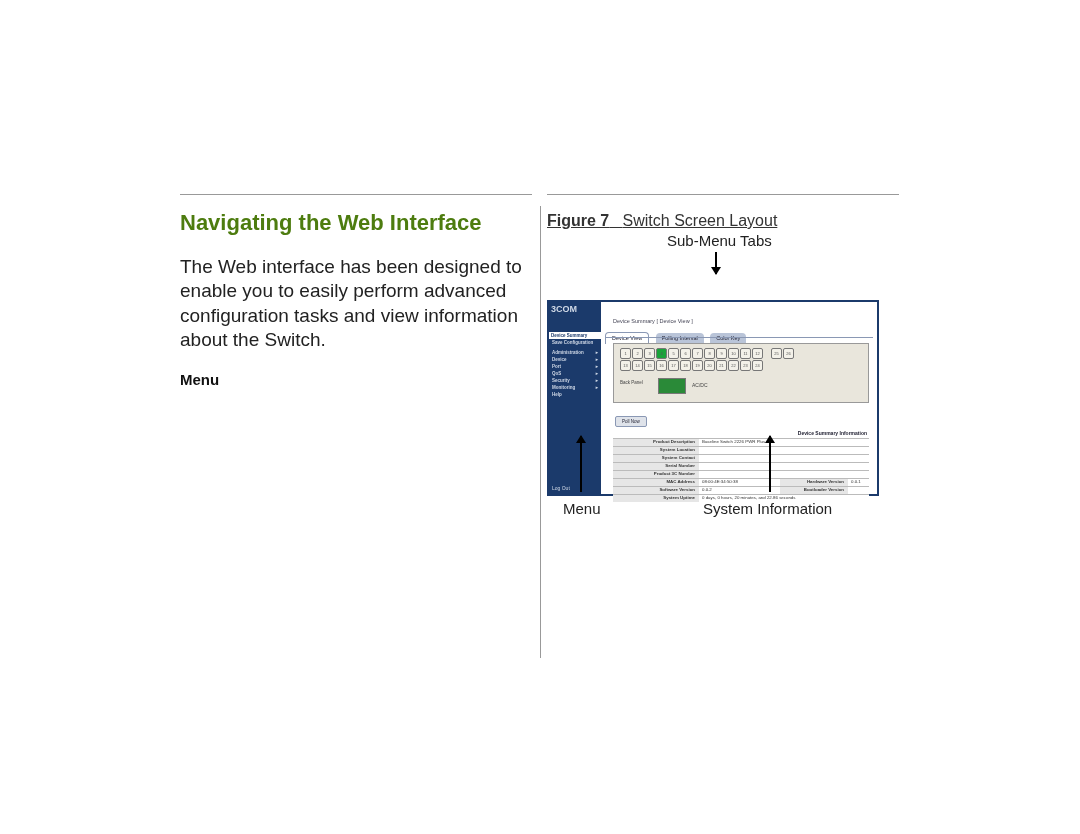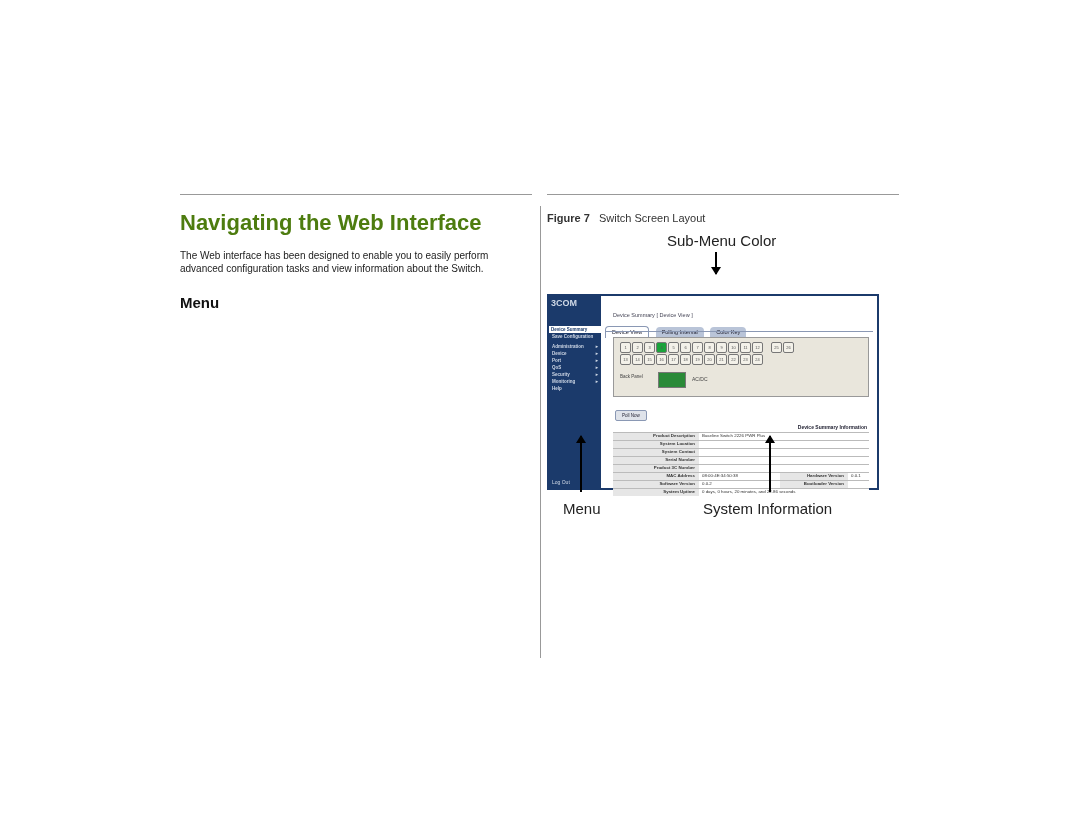--- a/index.html
+++ b/index.html
@@ -9,23 +9,23 @@
   .running-head .pn{font-weight:700;font-size:13px;margin-right:18px;}
   .running-head .ch{font-variant:small-caps;}
   .hr{position:absolute;top:194px;height:1px;background:#999;}
   .hr-left{left:180px;width:352px;}
   .hr-right{left:547px;width:352px;}
   .col{position:absolute;top:206px;width:352px;}
   .col-left{left:180px;}
   .col-right{left:547px;}
   .vdiv{position:absolute;left:540px;top:206px;width:0;height:452px;border-left:1px solid #999;}
   h1.section{font-family:"Segoe UI",Arial,sans-serif;font-weight:700;font-size:22px;margin:4px 0 14px 0;color:#4d7c0f;}
-  .body{font-size:10px;line-height:1.28;color:#222;}
+  .body{font-size:19px;line-height:1.28;color:#222;}
   h2.sub{font-weight:700;font-size:15px;margin:18px 0 8px 0;color:#111;}
-  .figcap{font-size:11px;color:#333;margin:6px 0 10px 0;}
+  .figcap{font-size:16px;color:#333;margin:6px 0 10px 0;text-decoration:underline;}
   .figcap b{font-weight:700;}
   
   .callout{font-size:15px;color:#222;position:absolute;}
   .arrow-down{position:absolute;width:2px;background:#000;}
   .arrow-down::after{content:"";position:absolute;left:-4px;bottom:-1px;border-left:5px solid transparent;border-right:5px solid transparent;border-top:8px solid #000;}
   .arrow-up{position:absolute;width:2px;background:#000;}
   .arrow-up::after{content:"";position:absolute;left:-4px;top:-1px;border-left:5px solid transparent;border-right:5px solid transparent;border-bottom:8px solid #000;}
   
   .shot{position:relative;margin-top:22px;width:332px;height:196px;border:2px solid #1b3a6b;background:#fff;box-sizing:border-box;}
   .shot .side{position:absolute;left:0;top:0;bottom:0;width:52px;background:#1b3a6b;color:#fff;font-size:4.5px;padding:14px 3px 0 3px;box-sizing:border-box;}
@@ -71,21 +71,21 @@
     <p class="body">The Web interface has been designed to enable you to easily perform advanced configuration tasks and view information about the Switch.</p>
     <h2 class="sub">Menu</h2>
   </div>
 
   <div class="col col-right">
     <div class="figcap">
       <b>Figure 7</b>
       &nbsp;&nbsp;<span>Switch Screen Layout</span>
     </div>
 
-    <div class="callout" style="left:120px;top:26px;">Sub-Menu Color</div>
+    <div class="callout" style="left:120px;top:26px;">Sub-Menu Tabs</div>
     <div class="arrow-down" style="left:168px;top:46px;height:22px;"></div>
 
     <div class="shot" style="top:48px;">
       <div class="side">
         <span class="logo">3COM</span>
         <div style="height:16px;"></div>
         <span class="mi sel">Device Summary</span>
         <span class="mi">Save Configuration</span>
         <div style="height:3px;"></div>
         <span class="mi"><span>Administration</span><span class="arrow">▸</span></span>

